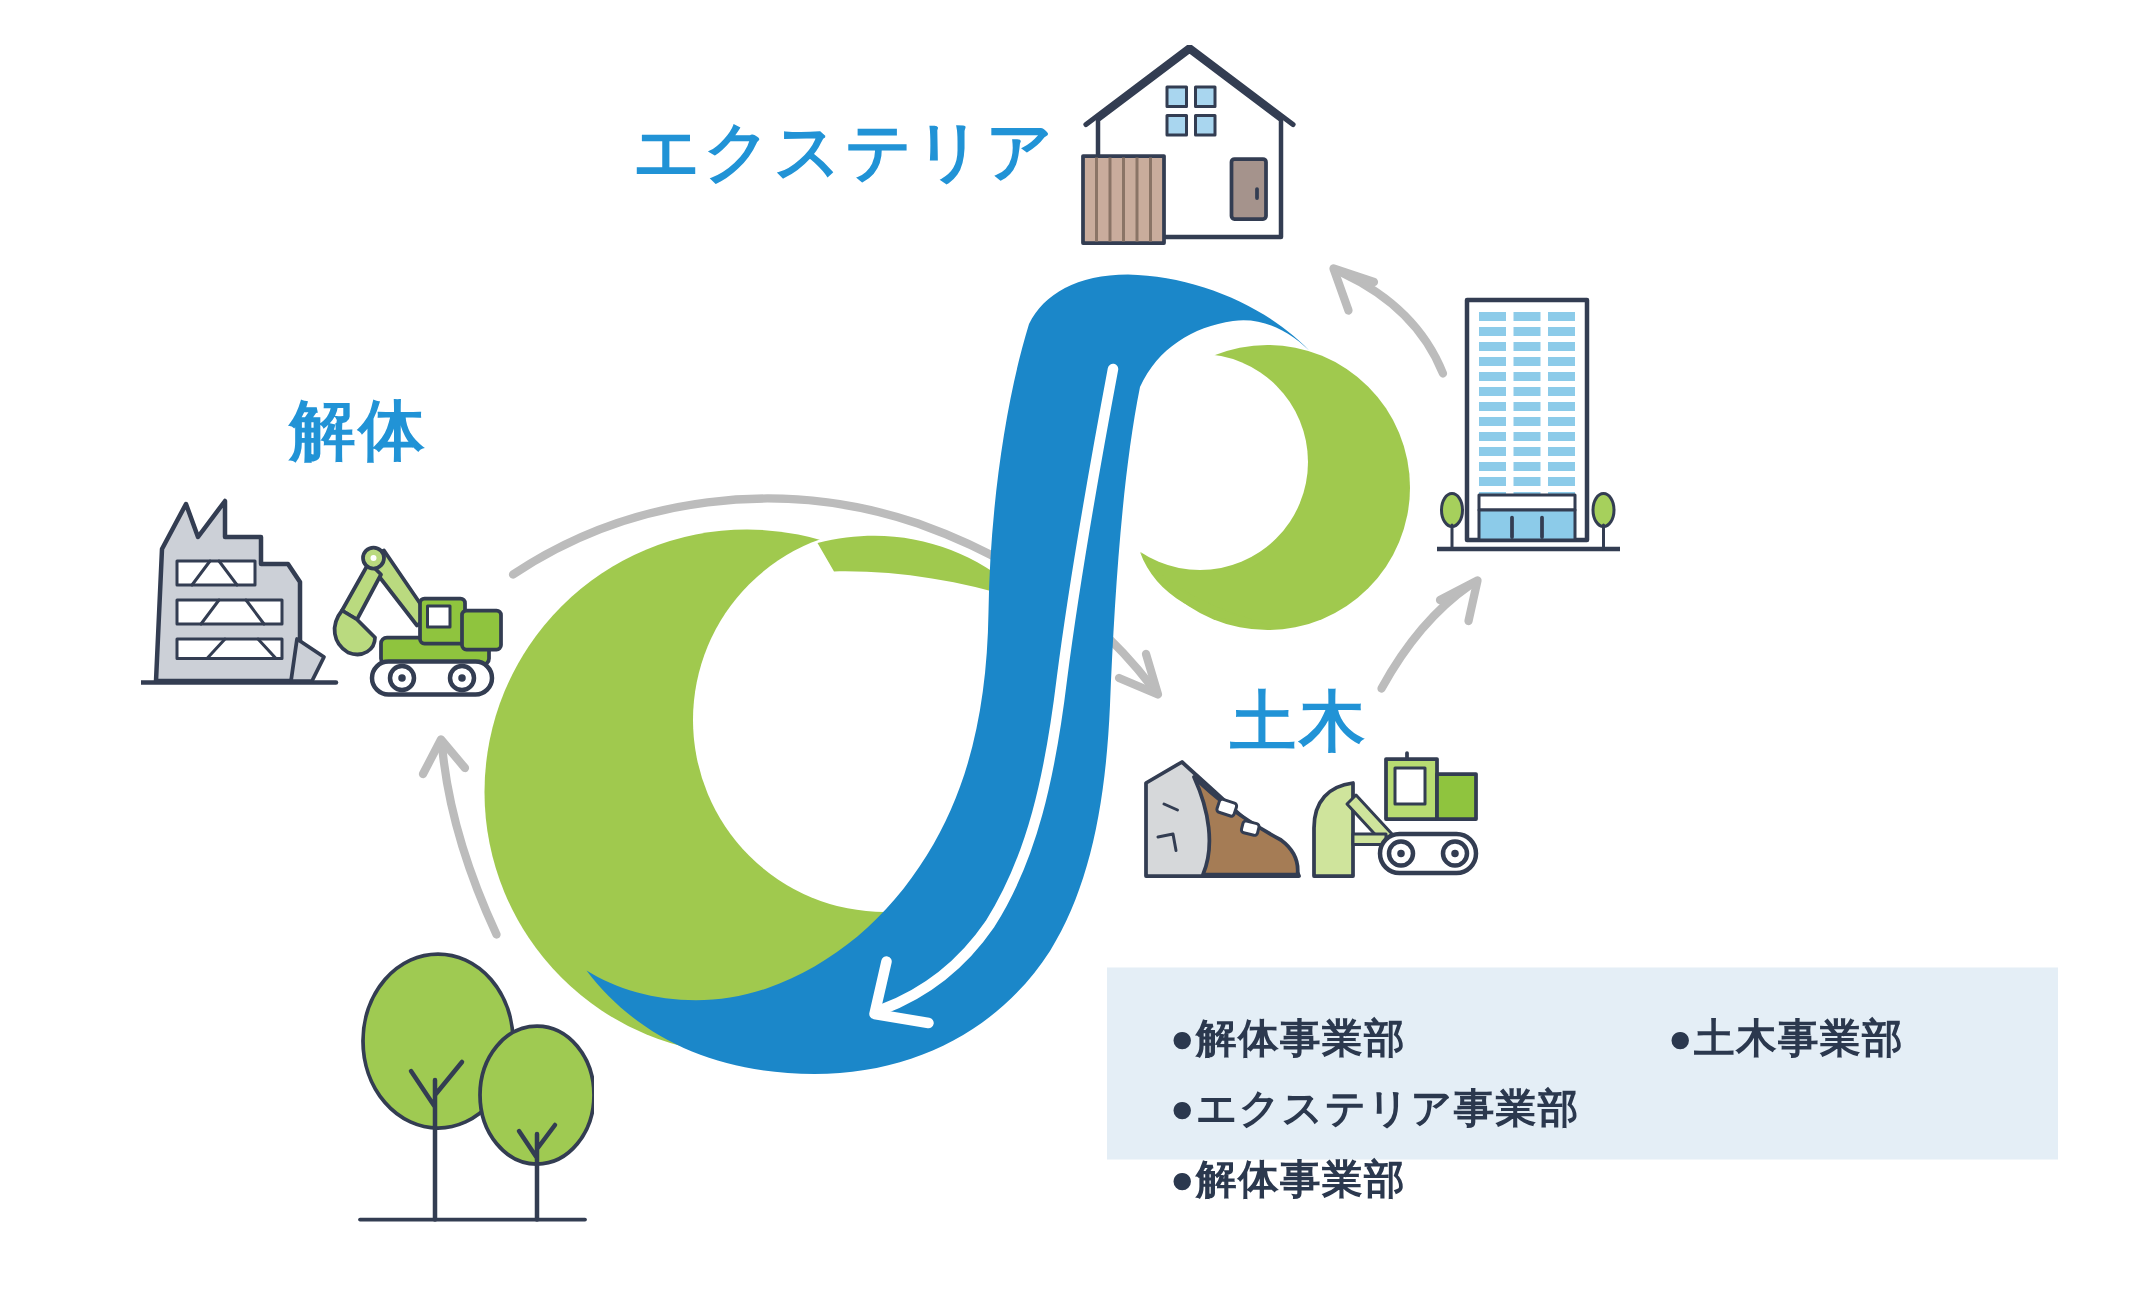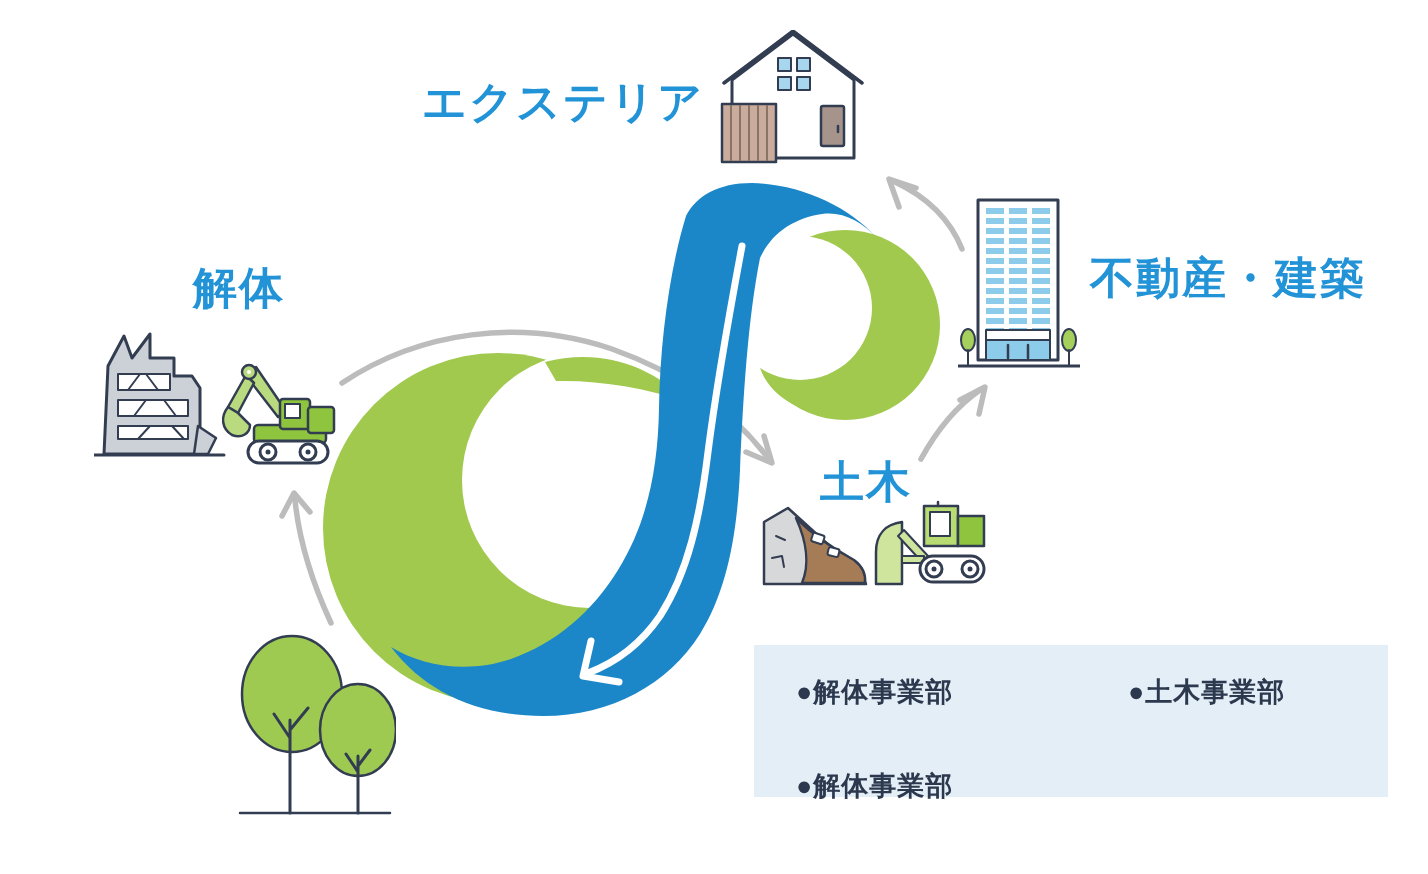--- a/index.html
+++ b/index.html
@@ -7,21 +7,21 @@
     position:relative;width:1428px;height:874px;overflow:hidden;background:#fff;
     font-family:"Liberation Sans","DejaVu Sans",sans-serif;
     text-decoration:underline;
   }
   .stage svg{position:absolute;}
   .cycle-label{
     position:absolute;color:var(--labelblue);font-weight:800;
     font-size:44px;letter-spacing:2px;white-space:nowrap;line-height:1;
   }
   .divisions-box{
-    position:absolute;left:754px;top:645px;width:634px;height:152px;
+    position:absolute;left:738px;top:645px;width:634px;height:128px;
     background:var(--boxbg);
   }
   .division-item{
     position:absolute;color:var(--boxtext);font-weight:800;font-size:27px;
     letter-spacing:1px;white-space:nowrap;line-height:1;
   }
   
   .fg{fill:var(--loopgreen);} .fb{fill:var(--ribbonblue);} .fw{fill:#fff;}
   .ar{stroke:var(--arrowgray);stroke-width:5.5;fill:none;stroke-linecap:round;stroke-linejoin:round;}
   .wl{stroke:#fff;stroke-width:7;fill:none;stroke-linecap:round;stroke-linejoin:round;}
@@ -180,23 +180,23 @@
 
   <svg style="left:234px;top:632px" width="162" height="188" viewBox="0 0 162 188">
     <ellipse cx="58" cy="62" rx="50" ry="58" fill="#9fca52" class="on" stroke-width="2.5"></ellipse>
     <ellipse cx="124" cy="98" rx="38" ry="46" fill="#9fca52" class="on" stroke-width="2.5"></ellipse>
     <path fill="none" class="on" stroke-width="3" d="M 56,181 L 56,88 M 56,106 L 40,82 M 56,98 L 74,76"></path>
     <path fill="none" class="on" stroke-width="3" d="M 124,181 L 124,124 M 124,140 L 112,122 M 124,134 L 136,118"></path>
     <line x1="6" y1="181" x2="156" y2="181" class="on" stroke-width="2.5"></line>
   </svg>
 
   <div class="cycle-label" style="left:422px;top:80px">エクステリア</div>
-  <div class="cycle-label" style="left:1090px;top:256px">不動産・建築</div>
   <div class="cycle-label" style="left:820px;top:460px">土木</div>
   <div class="cycle-label" style="left:193px;top:266px">解体</div>
 
   <div class="divisions-box">
     <div class="division-item" style="left:42px;top:34px">●解体事業部</div>
+    <div class="division-item" style="left:42px;top:81px">●エクステリア事業部</div>
     <div class="division-item" style="left:42px;top:128px">●解体事業部</div>
     <div class="division-item" style="left:374px;top:34px">●土木事業部</div>
   </div>
 
 </div>
 
 </body></html>

